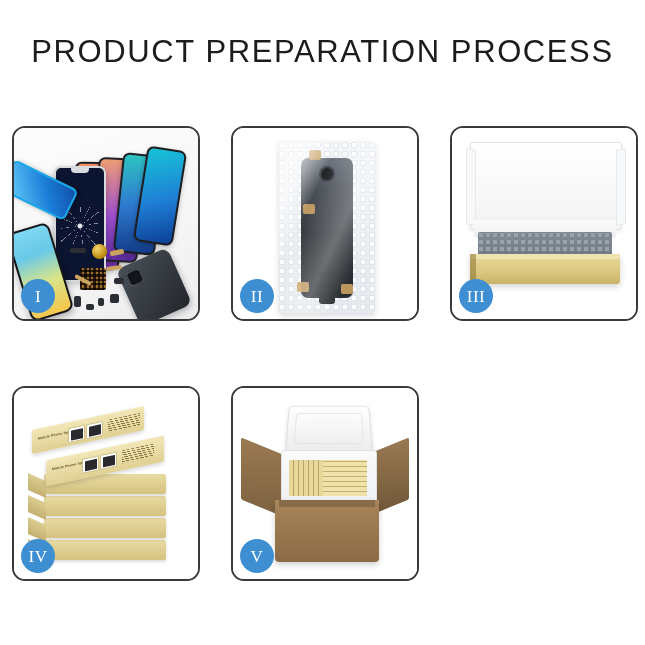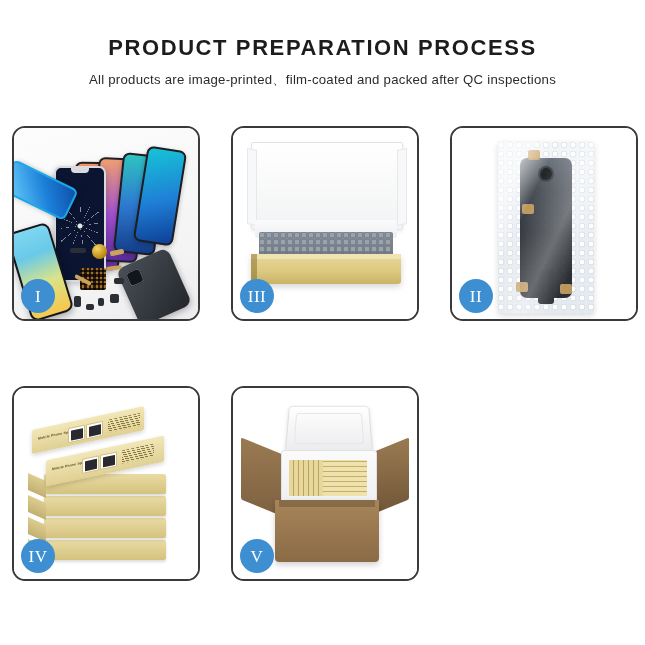--- a/index.html
+++ b/index.html
@@ -6,21 +6,21 @@
   body{
     width:645px;height:645px;background:#ffffff;overflow:hidden;
     font-family:"Liberation Sans",sans-serif;color:#1a1a1a;
   }
   .page{position:relative;width:645px;height:645px;}
 
   
   .header{position:absolute;left:0;top:0;width:645px;text-align:center;}
   .title{
     margin:0;padding-top:36px;
-    font-size:22px;font-weight:700;letter-spacing:1.6px;
+    font-size:31px;font-weight:400;letter-spacing:1.6px;
     line-height:1.05;color:#1c1c1c;white-space:nowrap;
   }
   .subtitle{
     margin:0;padding-top:12px;
     font-size:13.2px;font-weight:400;letter-spacing:.25px;
     color:#2b2b2b;white-space:nowrap;
   }
 
   
   .grid{
@@ -237,21 +237,20 @@
   .tapeV2{position:absolute;left:40px;top:132px;width:13px;height:18px;
     background:rgba(140,110,72,.75);border-radius:1px;}
 </style>
 </head>
 <body>
 
 <div class="page">
 
   <div class="header">
     <h1 class="title">PRODUCT PREPARATION PROCESS</h1>
-    <p class="subtitle">All products are image-printed、film-coated and packed after QC inspections</p>
   </div>
 
   <div class="grid">
 
     <div class="panel">
       <div class="scene p1">
         <div class="ph fan4">
             <div class="scr"></div>
           </div>
         <div class="ph fan3">
@@ -283,46 +282,46 @@
         <div class="part" style="left:72px;top:176px;width:8px;height:6px;"></div>
         <div class="part" style="left:100px;top:150px;width:10px;height:6px;"></div>
         <div class="flex" style="left:96px;top:122px;width:14px;height:5px;transform:rotate(-12deg);"></div>
         <div class="flex" style="left:60px;top:150px;width:18px;height:4px;transform:rotate(28deg);"></div>
         <div class="flex" style="left:92px;top:138px;width:16px;height:4px;transform:rotate(-8deg);"></div>
       </div>
       <div class="badge">I</div>
     </div>
 
     <div class="panel">
+      <div class="scene p2">
+        <div class="bagwrap">
+          <div class="bag"></div>
+          <div class="innerpart">
+            <div class="cam"></div>
+              <div class="cable"></div>
+          </div>
+          <div class="tape" style="left:30px;top:8px;"></div>
+          <div class="tape" style="left:24px;top:62px;"></div>
+          <div class="tape" style="left:18px;top:140px;"></div>
+          <div class="tape" style="left:62px;top:142px;"></div>
+          <div class="bagsheen"></div>
+        </div>
+      </div>
+      <div class="badge">II</div>
+    </div>
+
+    <div class="panel">
       <div class="scene p3">
         <div class="lid3"></div>
         <div class="foamtop"></div>
         <div class="bubbles3"></div>
         <div class="boxbody3"></div>
         <div class="boxedge3"></div>
       </div>
       <div class="badge">III</div>
-    </div>
-
-    <div class="panel">
-      <div class="scene p2">
-        <div class="bagwrap">
-          <div class="bag"></div>
-          <div class="innerpart">
-            <div class="cam"></div>
-              <div class="cable"></div>
-          </div>
-          <div class="tape" style="left:30px;top:8px;"></div>
-          <div class="tape" style="left:24px;top:62px;"></div>
-          <div class="tape" style="left:18px;top:140px;"></div>
-          <div class="tape" style="left:62px;top:142px;"></div>
-          <div class="bagsheen"></div>
-        </div>
-      </div>
-      <div class="badge">II</div>
     </div>
 
     <div class="panel">
       <div class="scene p4">
         <div class="stackbox" style="left:30px;top:152px;">
             <div class="side"></div>
           </div>
         <div class="stackbox" style="left:30px;top:130px;">
             <div class="side"></div>
           </div>

